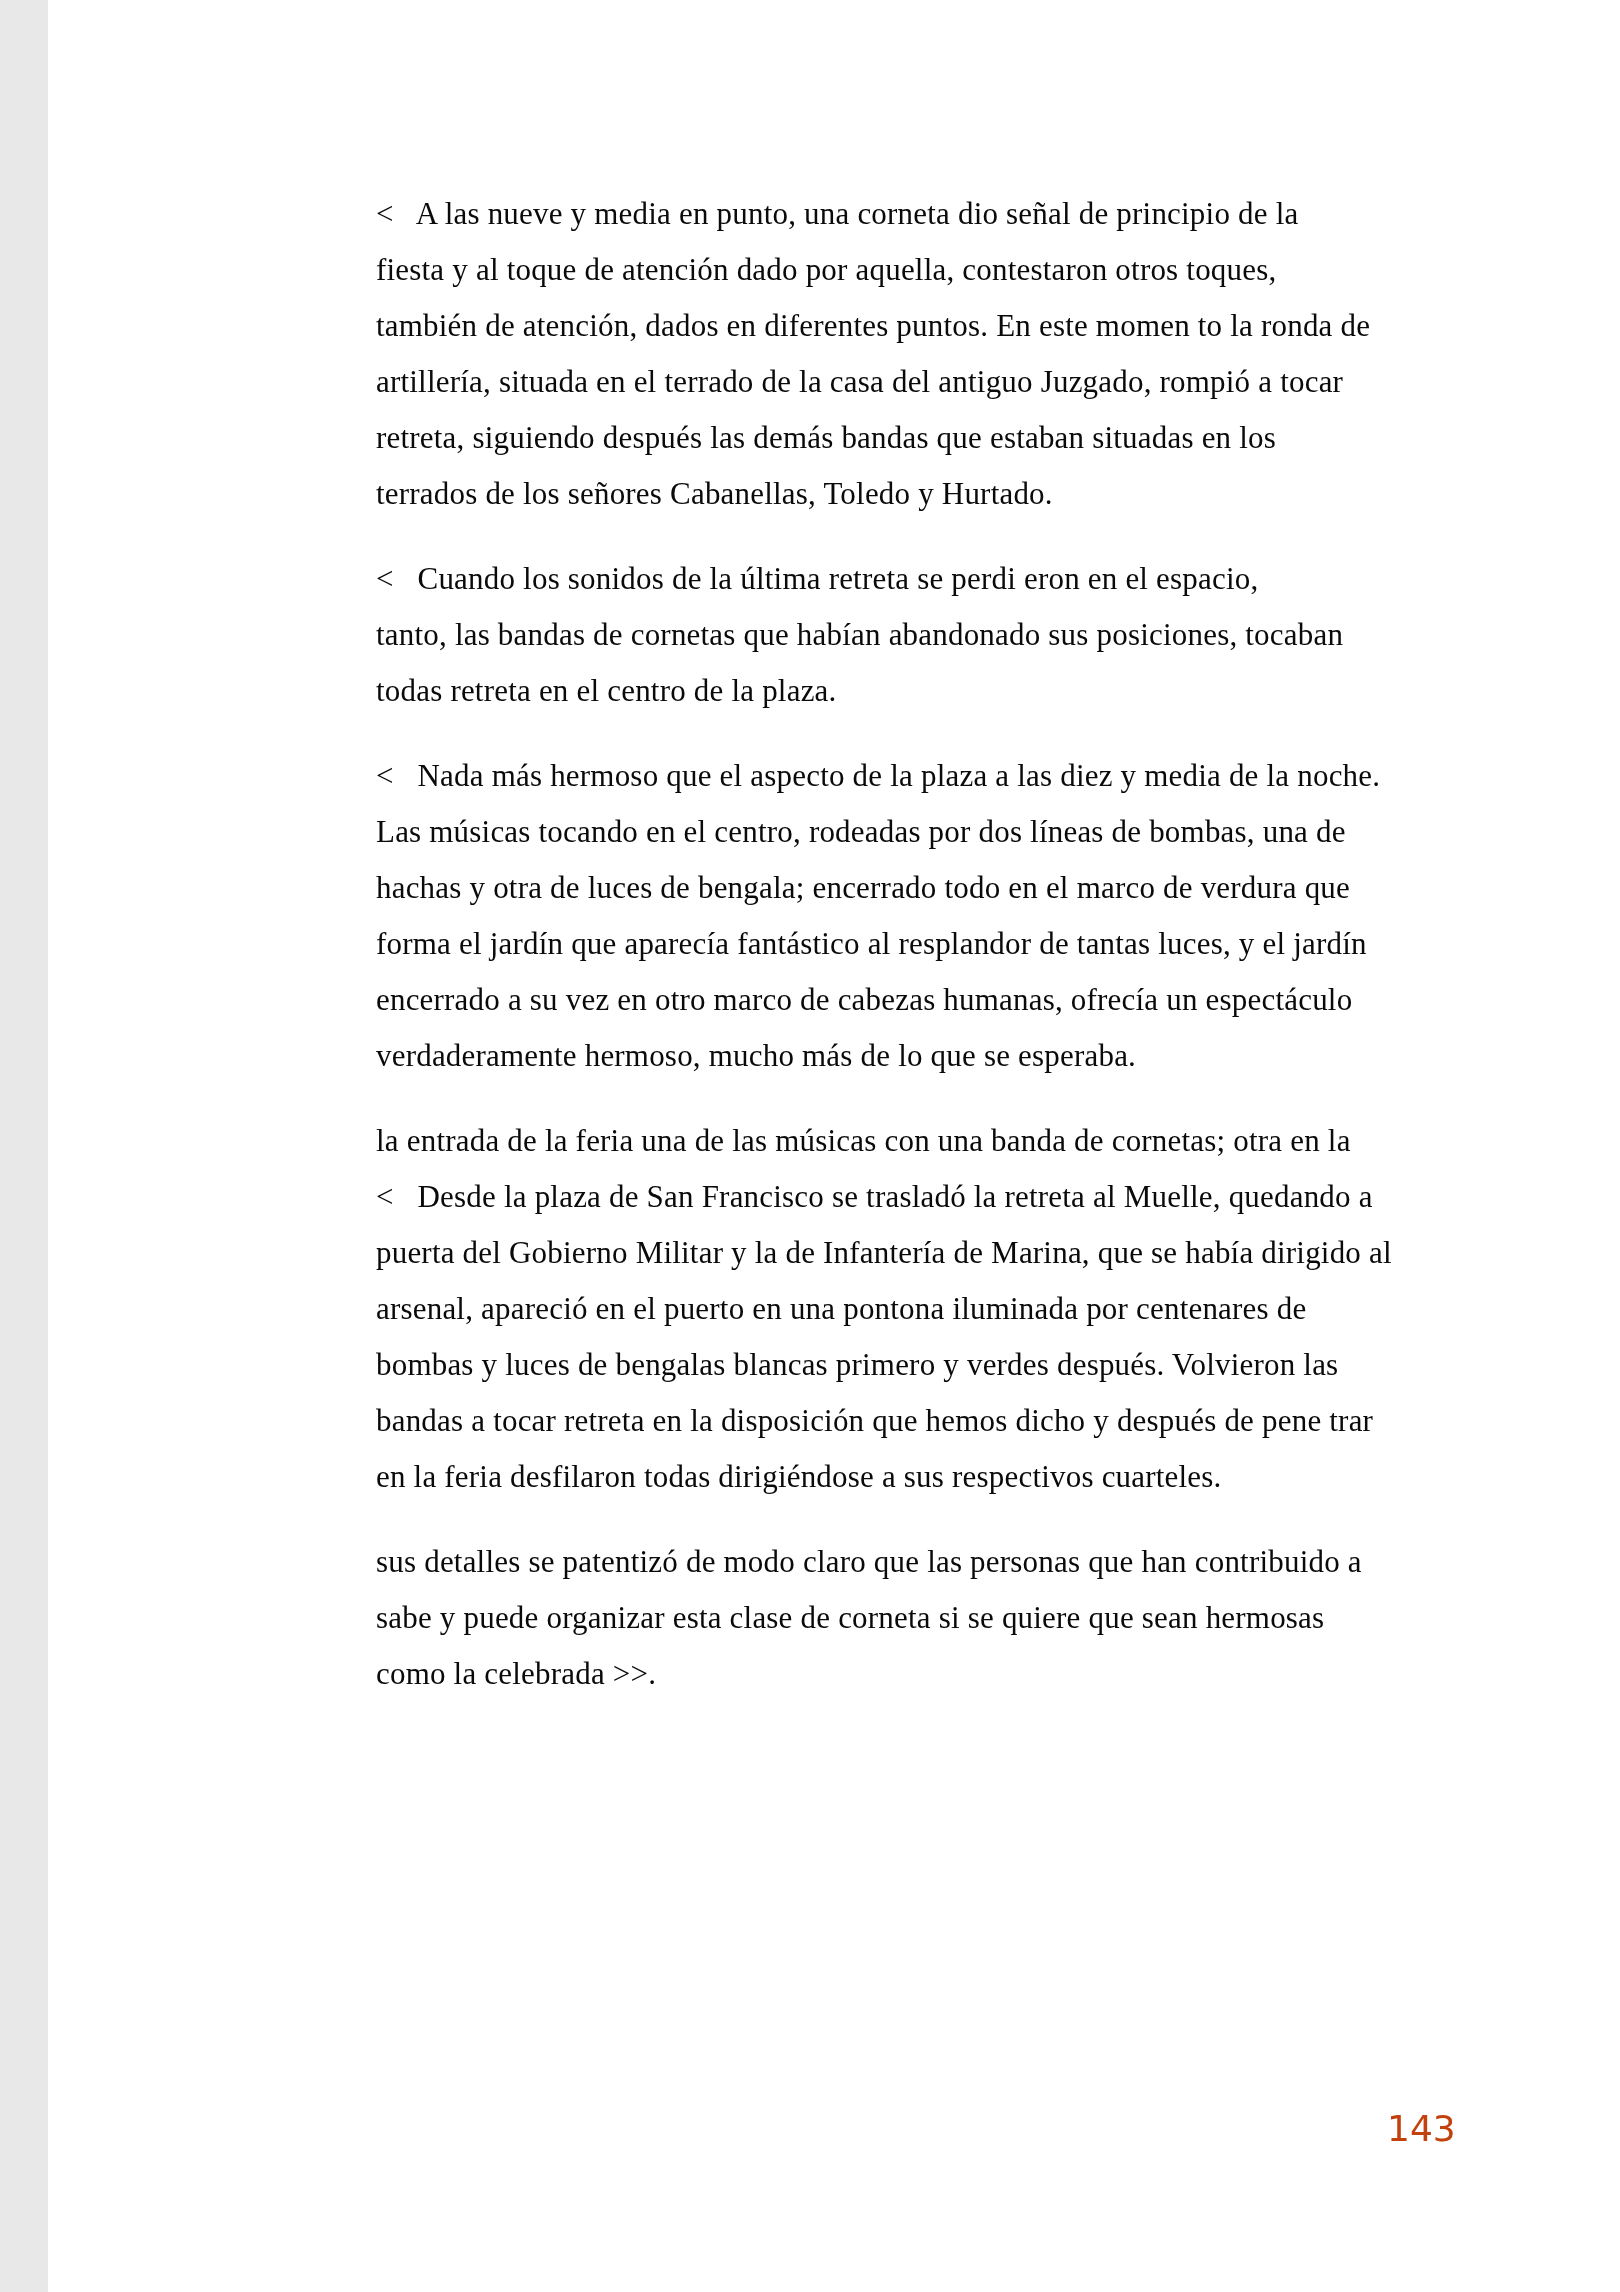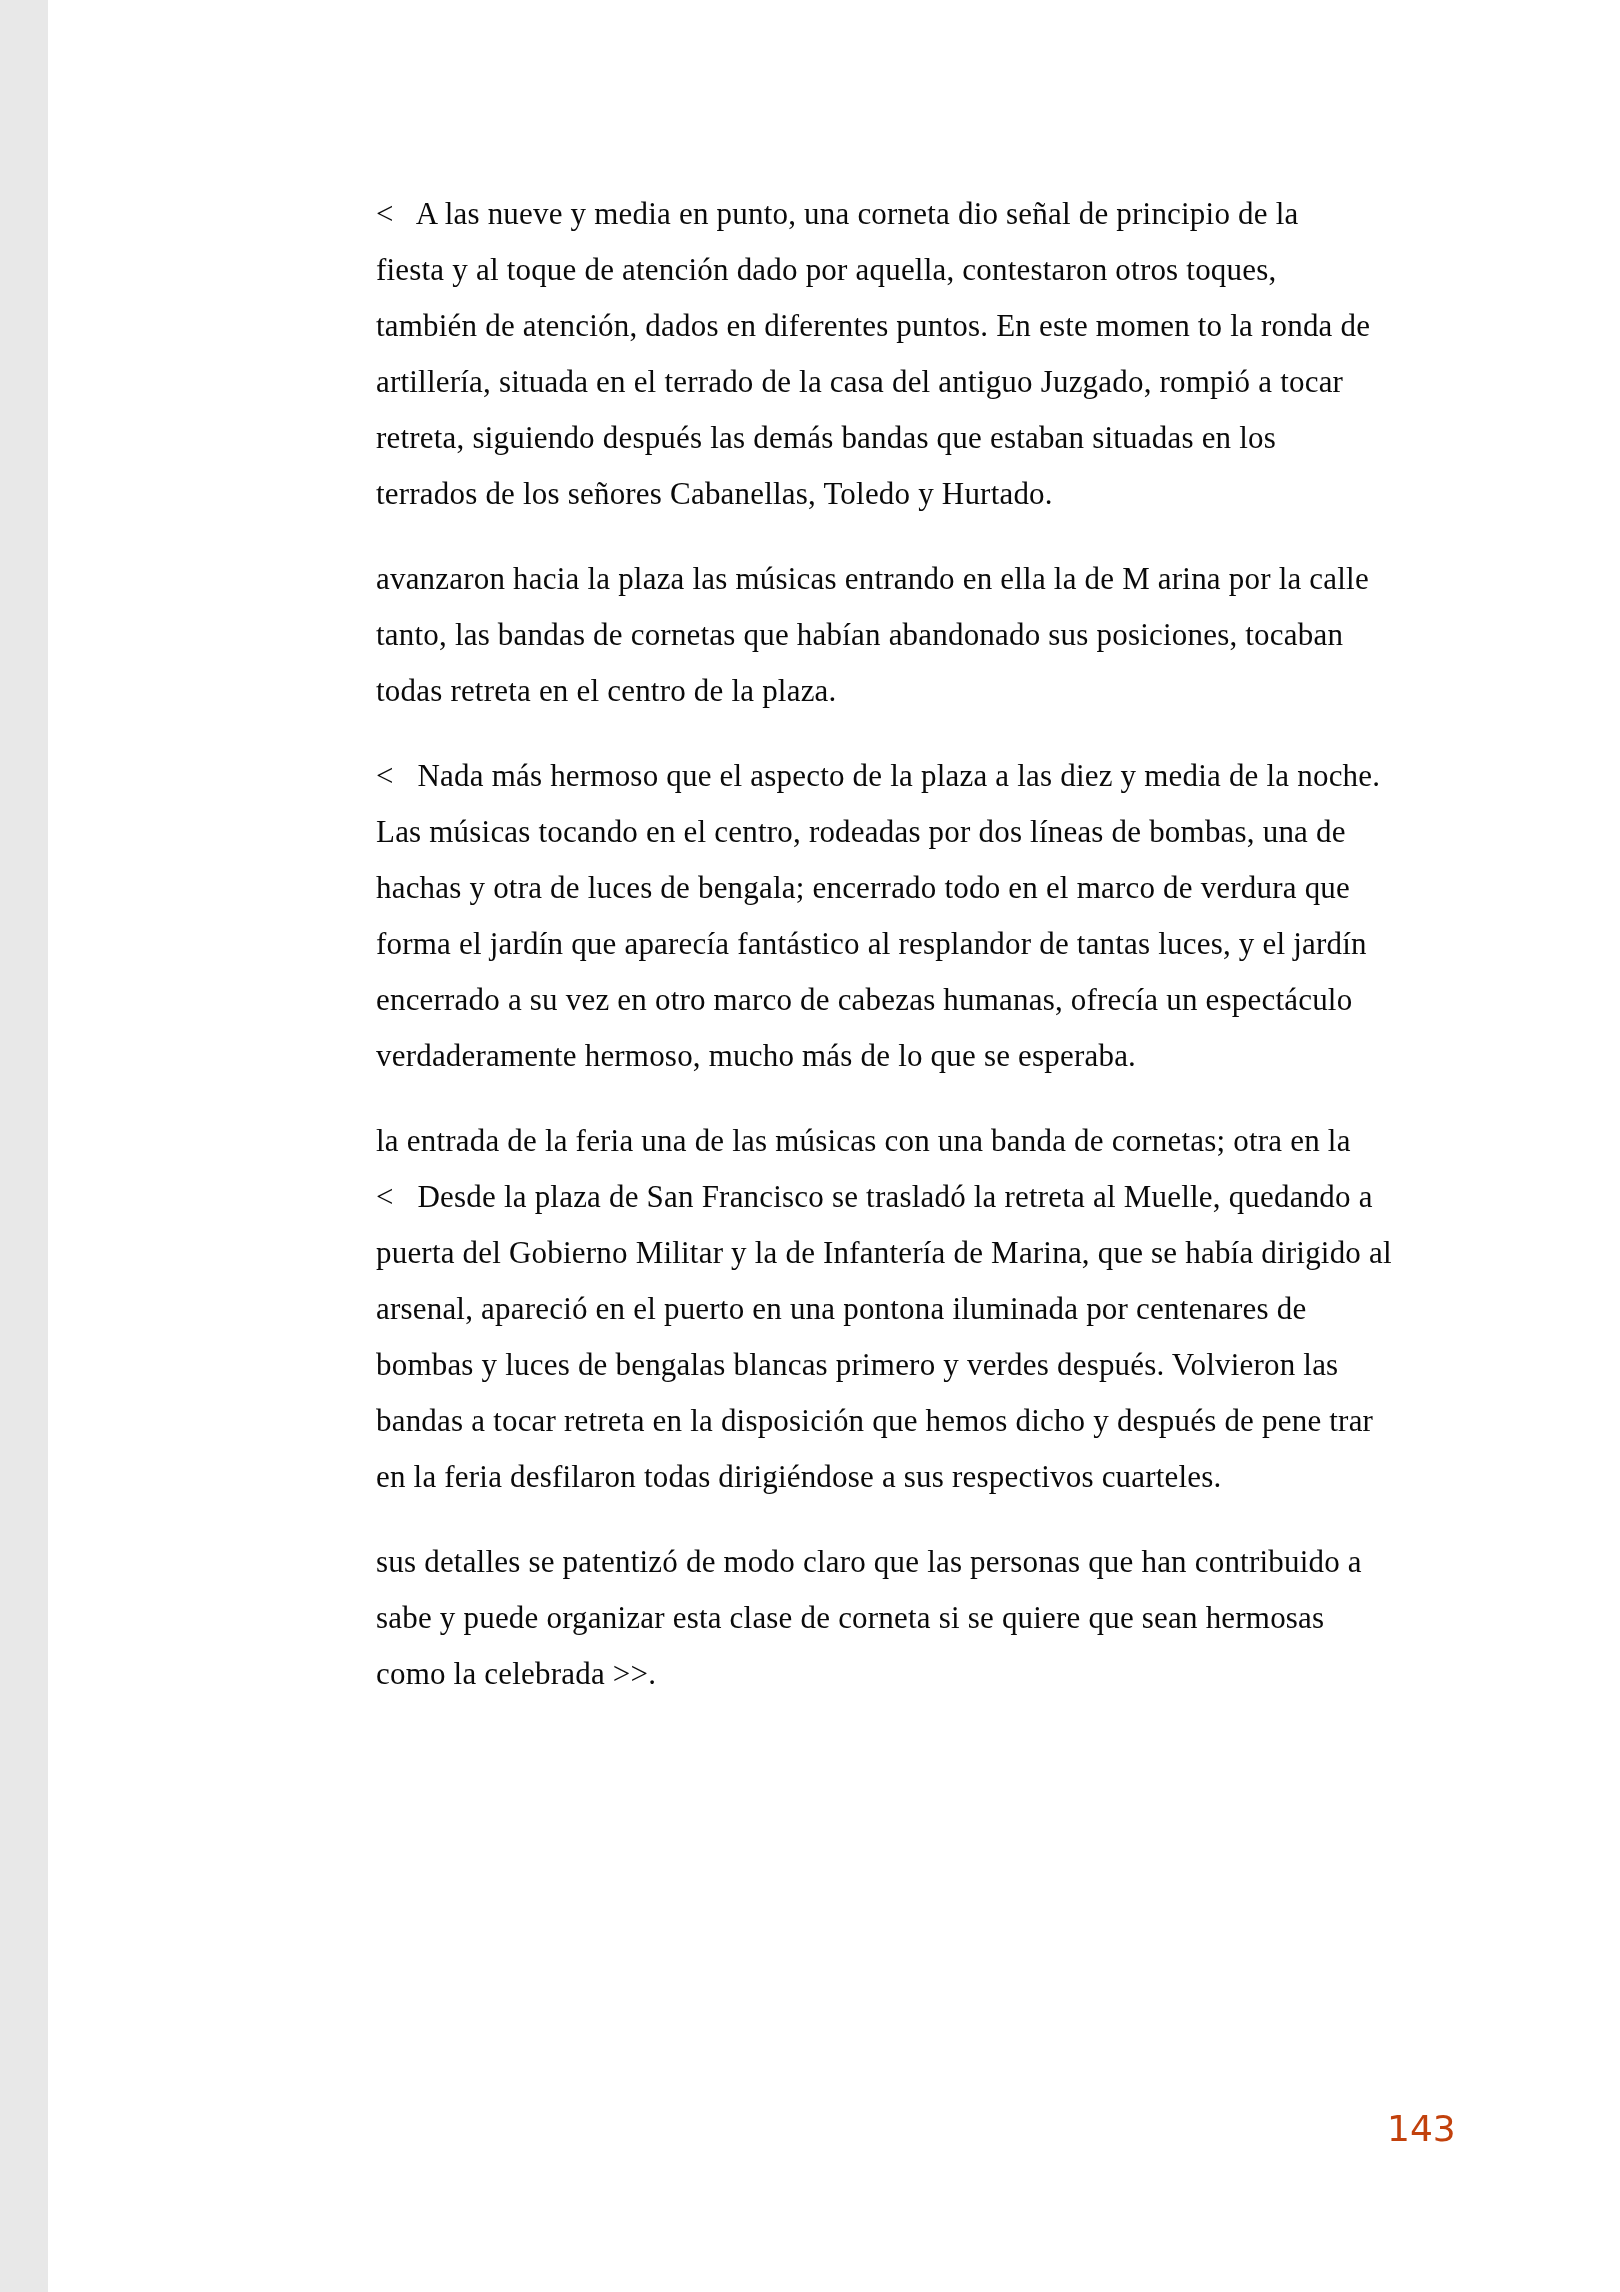--- a/index.html
+++ b/index.html
@@ -51,21 +51,21 @@
     <div class="paragraph">
       <div class="line">&lt;   A las nueve y media en punto, una corneta dio señal de principio de la</div>
       <div class="line">fiesta y al toque de atención dado por aquella, contestaron otros toques,</div>
       <div class="line">también de atención, dados en diferentes puntos. En este momen to la ronda de</div>
       <div class="line">artillería, situada en el terrado de la casa del antiguo Juzgado, rompió a tocar</div>
       <div class="line">retreta, siguiendo después las demás bandas que estaban situadas en los</div>
       <div class="line">terrados de los señores Cabanellas, Toledo y Hurtado.</div>
     </div>
 
     <div class="paragraph">
-      <div class="line">avanzaron hacia la plaza las músicas entrando en ella la de M arina por la calle</div>
+      <div class="line">&lt;   Cuando los sonidos de la última retreta se perdi eron en el espacio,</div>
       <div class="line">tanto, las bandas de cornetas que habían abandonado sus posiciones, tocaban</div>
       <div class="line">todas retreta en el centro de la plaza.</div>
     </div>
 
     <div class="paragraph">
       <div class="line">&lt;   Nada más hermoso que el aspecto de la plaza a las diez y media de la noche.</div>
       <div class="line">Las músicas tocando en el centro, rodeadas por dos líneas de bombas, una de</div>
       <div class="line">hachas y otra de luces de bengala; encerrado todo en el marco de verdura que</div>
       <div class="line">forma el jardín que aparecía fantástico al resplandor de tantas luces, y el jardín</div>
       <div class="line">encerrado a su vez en otro marco de cabezas humanas, ofrecía un espectáculo</div>

